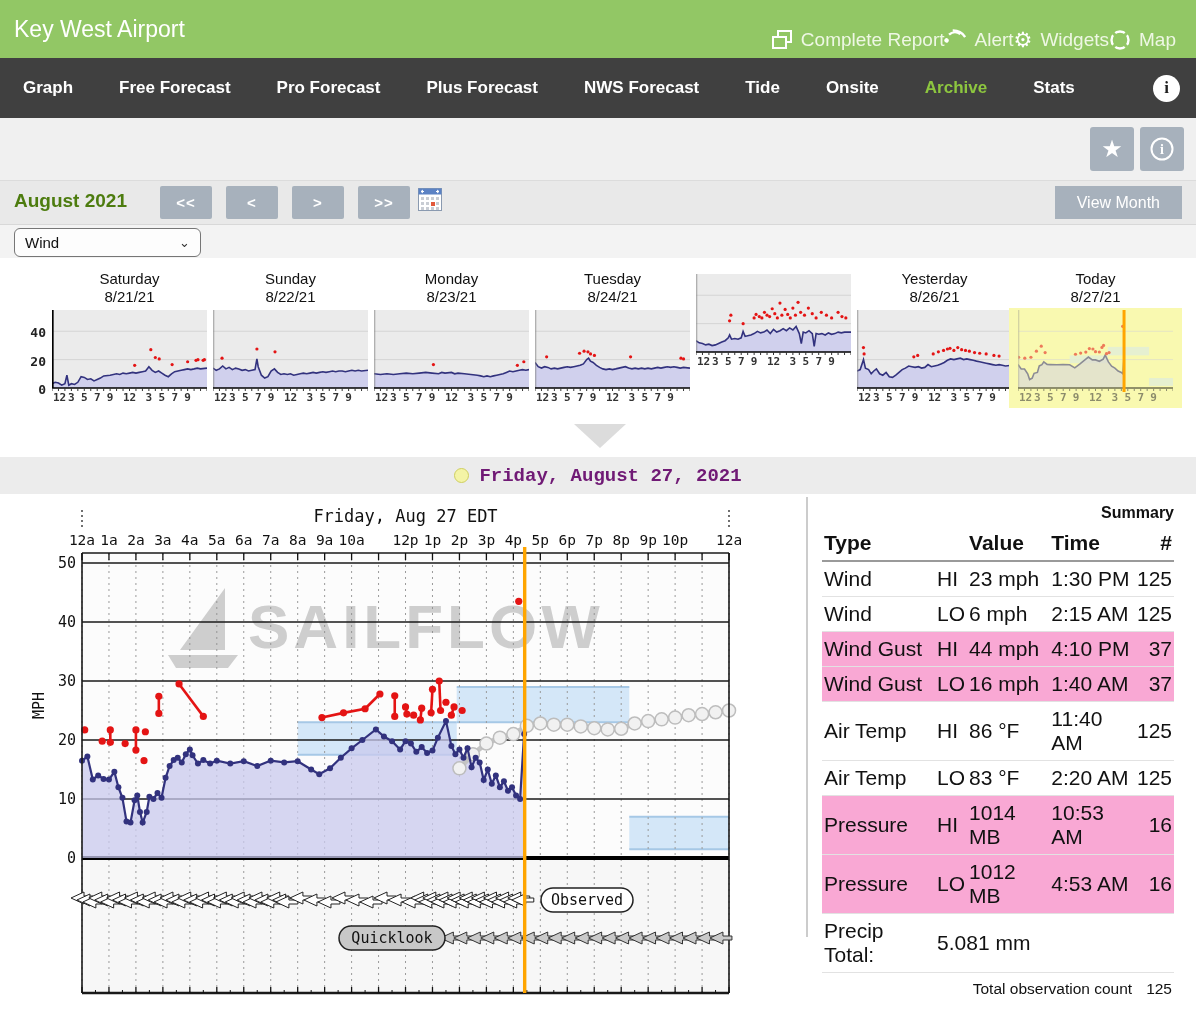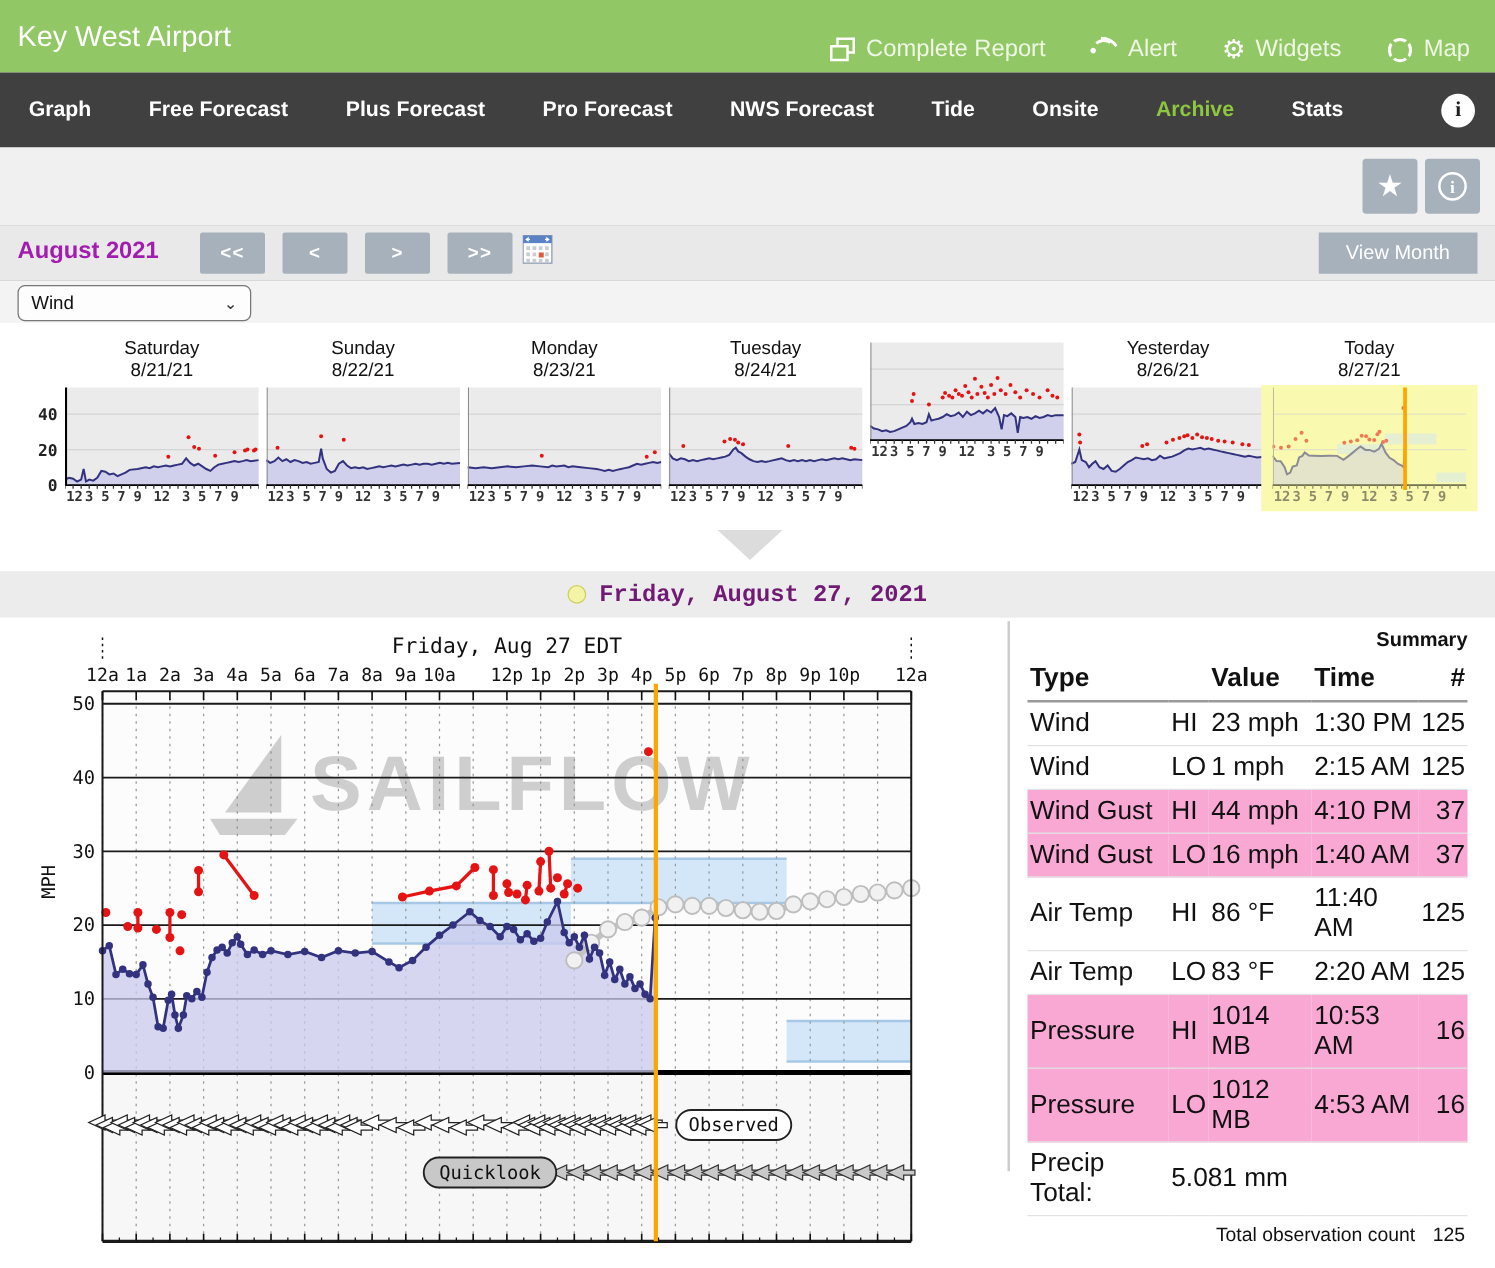--- a/index.html
+++ b/index.html
@@ -2,21 +2,21 @@
 <html><head>
 <meta charset="utf-8">
 <style>
   html,body{margin:0;padding:0;background:#fff;}
   #app{position:relative;width:1196px;height:1014px;overflow:hidden;
        font-family:"Liberation Sans",sans-serif;background:#fff;}
   
   #site-header{position:absolute;top:0;left:0;width:1196px;height:58px;
     background:#92c765;display:flex;align-items:center;}
   #site-title{color:#fff;font-size:23px;padding-left:14px;flex:0 0 auto;}
-  #header-actions{margin-left:auto;display:flex;align-items:center;gap:36px;padding-right:20px;margin-top:21px;}
+  #header-actions{margin-left:auto;display:flex;align-items:center;padding-right:20px;margin-top:21px;}
   .hdr-action{display:flex;align-items:center;gap:8px;color:#eef7e4;font-size:19px;cursor:pointer;}
   .hdr-action svg, .hdr-action .uni{display:block;}
   .uni{color:#fff;font-size:21px;line-height:1;}
   
   #main-nav{position:absolute;top:58px;left:0;width:1196px;height:60px;background:#404040;
     display:flex;align-items:center;}
   .nav-item{color:#fff;font-weight:bold;font-size:17px;padding:0 23px;height:60px;
     display:flex;align-items:center;cursor:pointer;}
   .nav-item.active{color:#8dc63f;}
   #nav-info{margin-left:auto;margin-right:16px;width:27px;height:27px;border-radius:50%;
@@ -25,21 +25,21 @@
   
   #toolbar{position:absolute;top:118px;left:0;width:1196px;height:62px;background:#f0f0f0;
     border-bottom:1px solid #dcdcdc;}
   .tb-btn{position:absolute;top:9px;width:44px;height:44px;background:#a7b1bc;border-radius:3px;
     display:flex;align-items:center;justify-content:center;cursor:pointer;color:#fff;}
   #star-btn{right:62px;font-size:24px;}
   #info-btn{right:12px;}
   
   #month-bar{position:absolute;top:181px;left:0;width:1196px;height:43px;background:#e9e9e9;
     border-bottom:1px solid #d8d8d8;}
-  #month-title{position:absolute;left:14px;top:9px;font-size:19px;font-weight:bold;color:#a21caf;}
+  #month-title{position:absolute;left:14px;top:9px;font-size:19px;font-weight:bold;color:#4d7c0f;}
   .pg-btn{position:absolute;top:5px;width:52px;height:33px;background:#a7b1bc;color:#fff;
     font-size:15px;font-weight:bold;border:none;border-radius:2px;cursor:pointer;
     display:flex;align-items:center;justify-content:center;letter-spacing:1px;}
   #view-month-btn{position:absolute;right:14px;top:5px;height:33px;padding:0 22px;background:#a7b1bc;
     color:#fff;font-size:16px;border:none;border-radius:0;cursor:pointer;}
   #cal-icon{position:absolute;left:418px;top:6px;cursor:pointer;}
   
   #filter-row{position:absolute;top:225px;left:0;width:1196px;height:33px;background:#f3f3f3;
     border-bottom:1px solid #e0e0e0;}
   #wind-select{position:absolute;left:14px;top:3px;width:165px;height:27px;border:1px solid #767676;
@@ -122,22 +122,22 @@
             </svg>
           </span>
           <span>Map</span>
         </div>
       </div>
   </div>
 
   <div id="main-nav">
       <div class="nav-item">Graph</div>
       <div class="nav-item">Free Forecast</div>
+      <div class="nav-item">Pro Forecast</div>
       <div class="nav-item">Plus Forecast</div>
-      <div class="nav-item">Pro Forecast</div>
       <div class="nav-item">NWS Forecast</div>
       <div class="nav-item">Tide</div>
       <div class="nav-item">Onsite</div>
       <div class="nav-item active">Archive</div>
       <div class="nav-item">Stats</div>
       <div id="nav-info">i</div>
     </div>
 
   <div id="toolbar">
     <div class="tb-btn" id="star-btn">
@@ -1083,21 +1083,21 @@
             <tr class="">
               <td class="">Wind</td>
               <td class="">HI</td>
               <td class="">23 mph</td>
               <td class="">1:30 PM</td>
               <td class="num">125</td>
             </tr>
             <tr class="">
               <td class="">Wind</td>
               <td class="">LO</td>
-              <td class="">1 mph</td>
+              <td class="">6 mph</td>
               <td class="">2:15 AM</td>
               <td class="num">125</td>
             </tr>
             <tr class="shaded">
               <td class="">Wind Gust</td>
               <td class="">HI</td>
               <td class="">44 mph</td>
               <td class="">4:10 PM</td>
               <td class="num">37</td>
             </tr>

